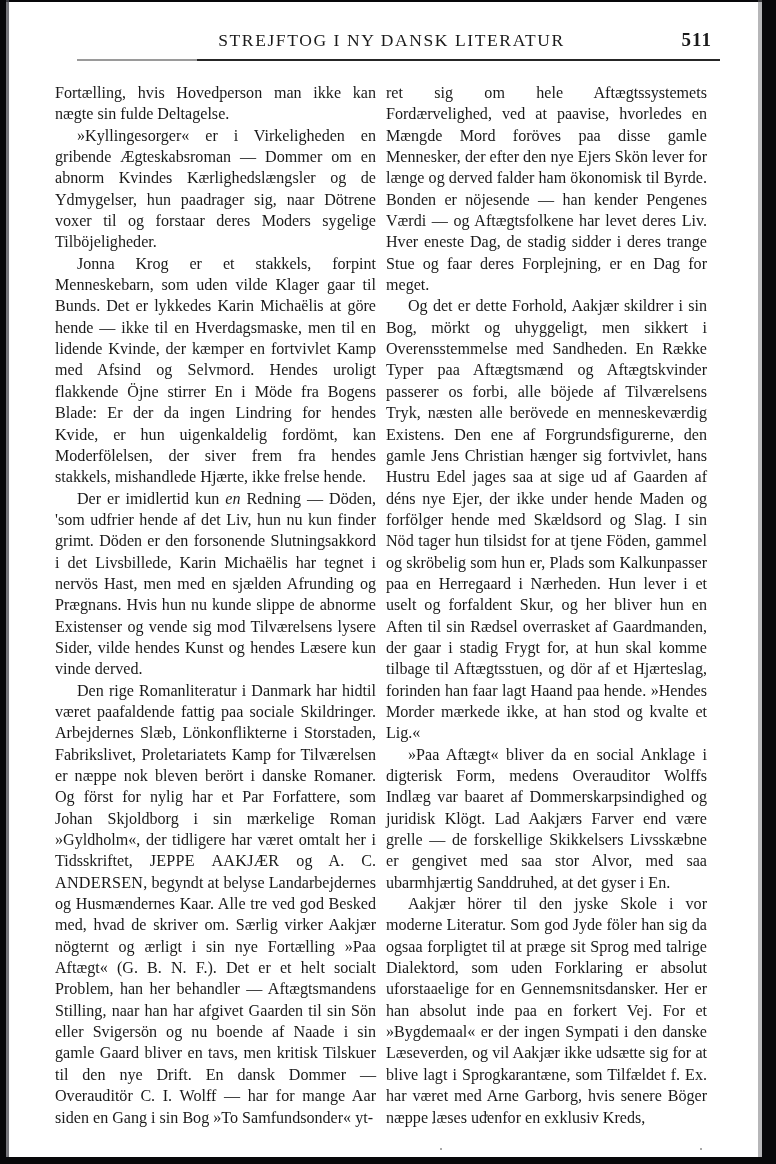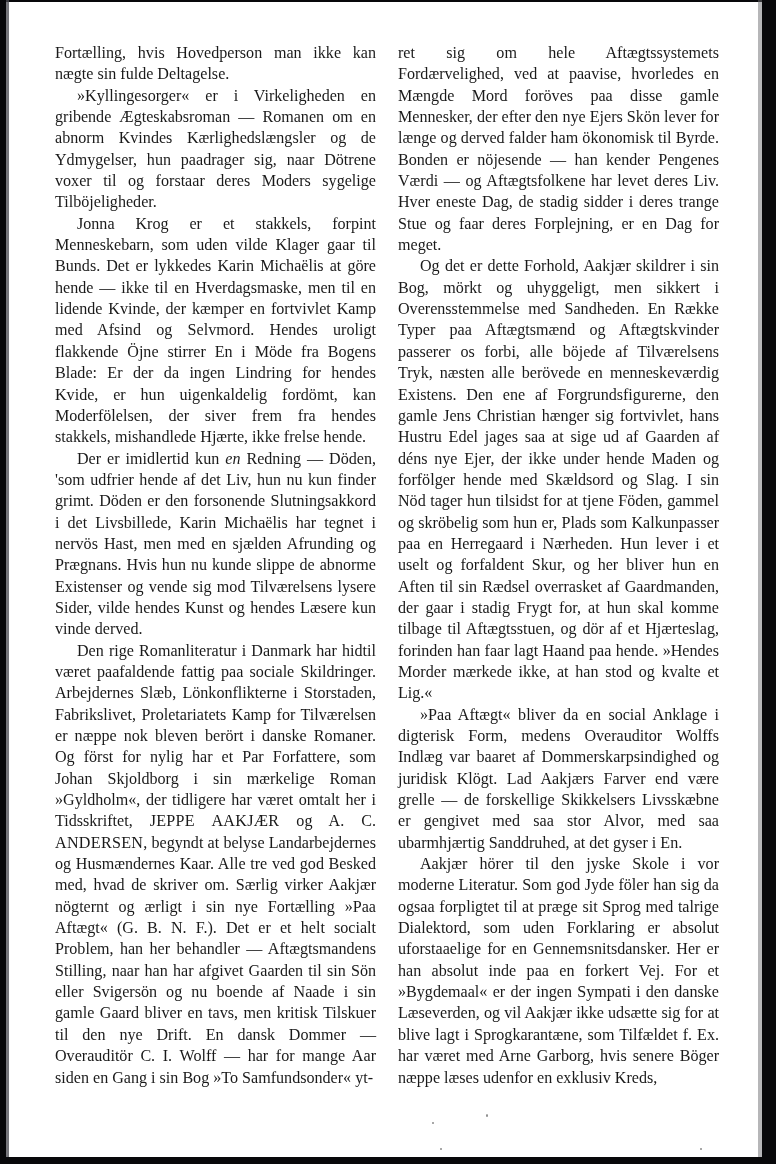--- a/index.html
+++ b/index.html
@@ -88,21 +88,21 @@
     left: 0;
     top: 0;
     width: 120px;
     height: 2px;
     background: #9a9a9a;
   }
 
   
   .columns {
     display: flex;
-    gap: 22px;
+    gap: 10px;
     margin-top: 14px;
   }
   .col {
     width: 321px;
     flex: 0 0 321px;
   }
 
   p.para {
     margin: 0;
     font-size: 16.1px;
@@ -145,26 +145,31 @@
   <div class="scan-edge right-inner"></div>
   <div class="scan-edge bottom"></div>
 
   <div class="speck" style="left:486px; top:1114px; width:2px; height:3px;"></div>
   <div class="speck" style="left:440px; top:1148px; width:2px; height:2px;"></div>
   <div class="speck" style="left:700px; top:1148px; width:2px; height:2px;"></div>
   <div class="speck" style="left:432px; top:1122px; width:2px; height:2px;"></div>
 
   <div class="content">
 
+    <div class="runhead">
+      <div class="runhead-title">STREJFTOG I NY DANSK LITERATUR</div>
+      <div class="runhead-folio">511</div>
+      <div class="runhead-rule"></div>
+    </div>
 
     <div class="columns">
 
       <div class="col">
         <p class="para lastline-left">Fortælling, hvis Hovedperson man ikke kan nægte sin fulde Deltagelse.</p>
-        <p class="para indent lastline-left">»Kyllingesorger« er i Virkeligheden en gribende Ægteskabsroman — Romanen om en abnorm Kvindes Kærlighedslængsler og de Ydmygelser, hun paadrager sig, naar Dötrene voxer til og forstaar deres Moders sygelige Tilböjeligheder.</p>
+        <p class="para indent lastline-left">»Kyllingesorger« er i Virkeligheden en gribende Ægteskabsroman — Dommer om en abnorm Kvindes Kærlighedslængsler og de Ydmygelser, hun paadrager sig, naar Dötrene voxer til og forstaar deres Moders sygelige Tilböjeligheder.</p>
         <p class="para indent lastline-left">Jonna Krog er et stakkels, forpint Menneskebarn, som uden vilde Klager gaar til Bunds. Det er lykkedes Karin Michaëlis at göre hende — ikke til en Hverdagsmaske, men til en lidende Kvinde, der kæmper en fortvivlet Kamp med Afsind og Selvmord. Hendes uroligt flakkende Öjne stirrer En i Möde fra Bogens Blade: Er der da ingen Lindring for hendes Kvide, er hun uigenkaldelig fordömt, kan Moderfölelsen, der siver frem fra hendes stakkels, mishandlede Hjærte, ikke frelse hende.</p>
         <p class="para indent lastline-left">Der er imidlertid kun <em class="it">en</em> Redning — Döden, 'som udfrier hende af det Liv, hun nu kun finder grimt. Döden er den forsonende Slutningsakkord i det Livsbillede, Karin Michaëlis har tegnet i nervös Hast, men med en sjælden Afrunding og Prægnans. Hvis hun nu kunde slippe de abnorme Existenser og vende sig mod Tilværelsens lysere Sider, vilde hendes Kunst og hendes Læsere kun vinde derved.</p>
         <p class="para indent lastline-left">Den rige Romanliteratur i Danmark har hidtil været paafaldende fattig paa sociale Skildringer. Arbejdernes Slæb, Lönkonflikterne i Storstaden, Fabrikslivet, Proletariatets Kamp for Tilværelsen er næppe nok bleven berört i danske Romaner. Og först for nylig har et Par Forfattere, som Johan Skjoldborg i sin mærkelige Roman »Gyldholm«, der tidligere har været omtalt her i Tidsskriftet, <span class="sc">JEPPE AAKJÆR</span> og A. C. <span class="sc">ANDERSEN</span>, begyndt at belyse Landarbejdernes og Husmændernes Kaar. Alle tre ved god Besked med, hvad de skriver om. Særlig virker Aakjær nögternt og ærligt i sin nye Fortælling »Paa Aftægt« (G. B. N. F.). Det er et helt socialt Problem, han her behandler — Aftægtsmandens Stilling, naar han har afgivet Gaarden til sin Sön eller Svigersön og nu boende af Naade i sin gamle Gaard bliver en tavs, men kritisk Tilskuer til den nye Drift. En dansk Dommer — Overauditör C. I. Wolff — har for mange Aar siden en Gang i sin Bog »To Samfundsonder« yt-</p>
       </div>
 
       <div class="col">
         <p class="para lastline-left">ret sig om hele Aftægtssystemets Fordærvelighed, ved at paavise, hvorledes en Mængde Mord foröves paa disse gamle Mennesker, der efter den nye Ejers Skön lever for længe og derved falder ham ökonomisk til Byrde. Bonden er nöjesende — han kender Pengenes Værdi — og Aftægtsfolkene har levet deres Liv. Hver eneste Dag, de stadig sidder i deres trange Stue og faar deres Forplejning, er en Dag for meget.</p>
         <p class="para indent lastline-left">Og det er dette Forhold, Aakjær skildrer i sin Bog, mörkt og uhyggeligt, men sikkert i Overensstemmelse med Sandheden. En Række Typer paa Aftægtsmænd og Aftægtskvinder passerer os forbi, alle böjede af Tilværelsens Tryk, næsten alle berövede en menneskeværdig Existens. Den ene af Forgrundsfigurerne, den gamle Jens Christian hænger sig fortvivlet, hans Hustru Edel jages saa at sige ud af Gaarden af déns nye Ejer, der ikke under hende Maden og forfölger hende med Skældsord og Slag. I sin Nöd tager hun tilsidst for at tjene Föden, gammel og skröbelig som hun er, Plads som Kalkunpasser paa en Herregaard i Nærheden. Hun lever i et uselt og forfaldent Skur, og her bliver hun en Aften til sin Rædsel overrasket af Gaardmanden, der gaar i stadig Frygt for, at hun skal komme tilbage til Aftægtsstuen, og dör af et Hjærteslag, forinden han faar lagt Haand paa hende. »Hendes Morder mærkede ikke, at han stod og kvalte et Lig.«</p>
         <p class="para indent lastline-left">»Paa Aftægt« bliver da en social Anklage i digterisk Form, medens Overauditor Wolffs Indlæg var baaret af Dommerskarpsindighed og juridisk Klögt. Lad Aakjærs Farver end være grelle — de forskellige Skikkelsers Livsskæbne er gengivet med saa stor Alvor, med saa ubarmhjærtig Sanddruhed, at det gyser i En.</p>
         <p class="para indent lastline-left">Aakjær hörer til den jyske Skole i vor moderne Literatur. Som god Jyde föler han sig da ogsaa forpligtet til at præge sit Sprog med talrige Dialektord, som uden Forklaring er absolut uforstaaelige for en Gennemsnitsdansker. Her er han absolut inde paa en forkert Vej. For et »Bygdemaal« er der ingen Sympati i den danske Læseverden, og vil Aakjær ikke udsætte sig for at blive lagt i Sprogkarantæne, som Tilfældet f. Ex. har været med Arne Garborg, hvis senere Böger næppe læses udenfor en exklusiv Kreds,</p>

